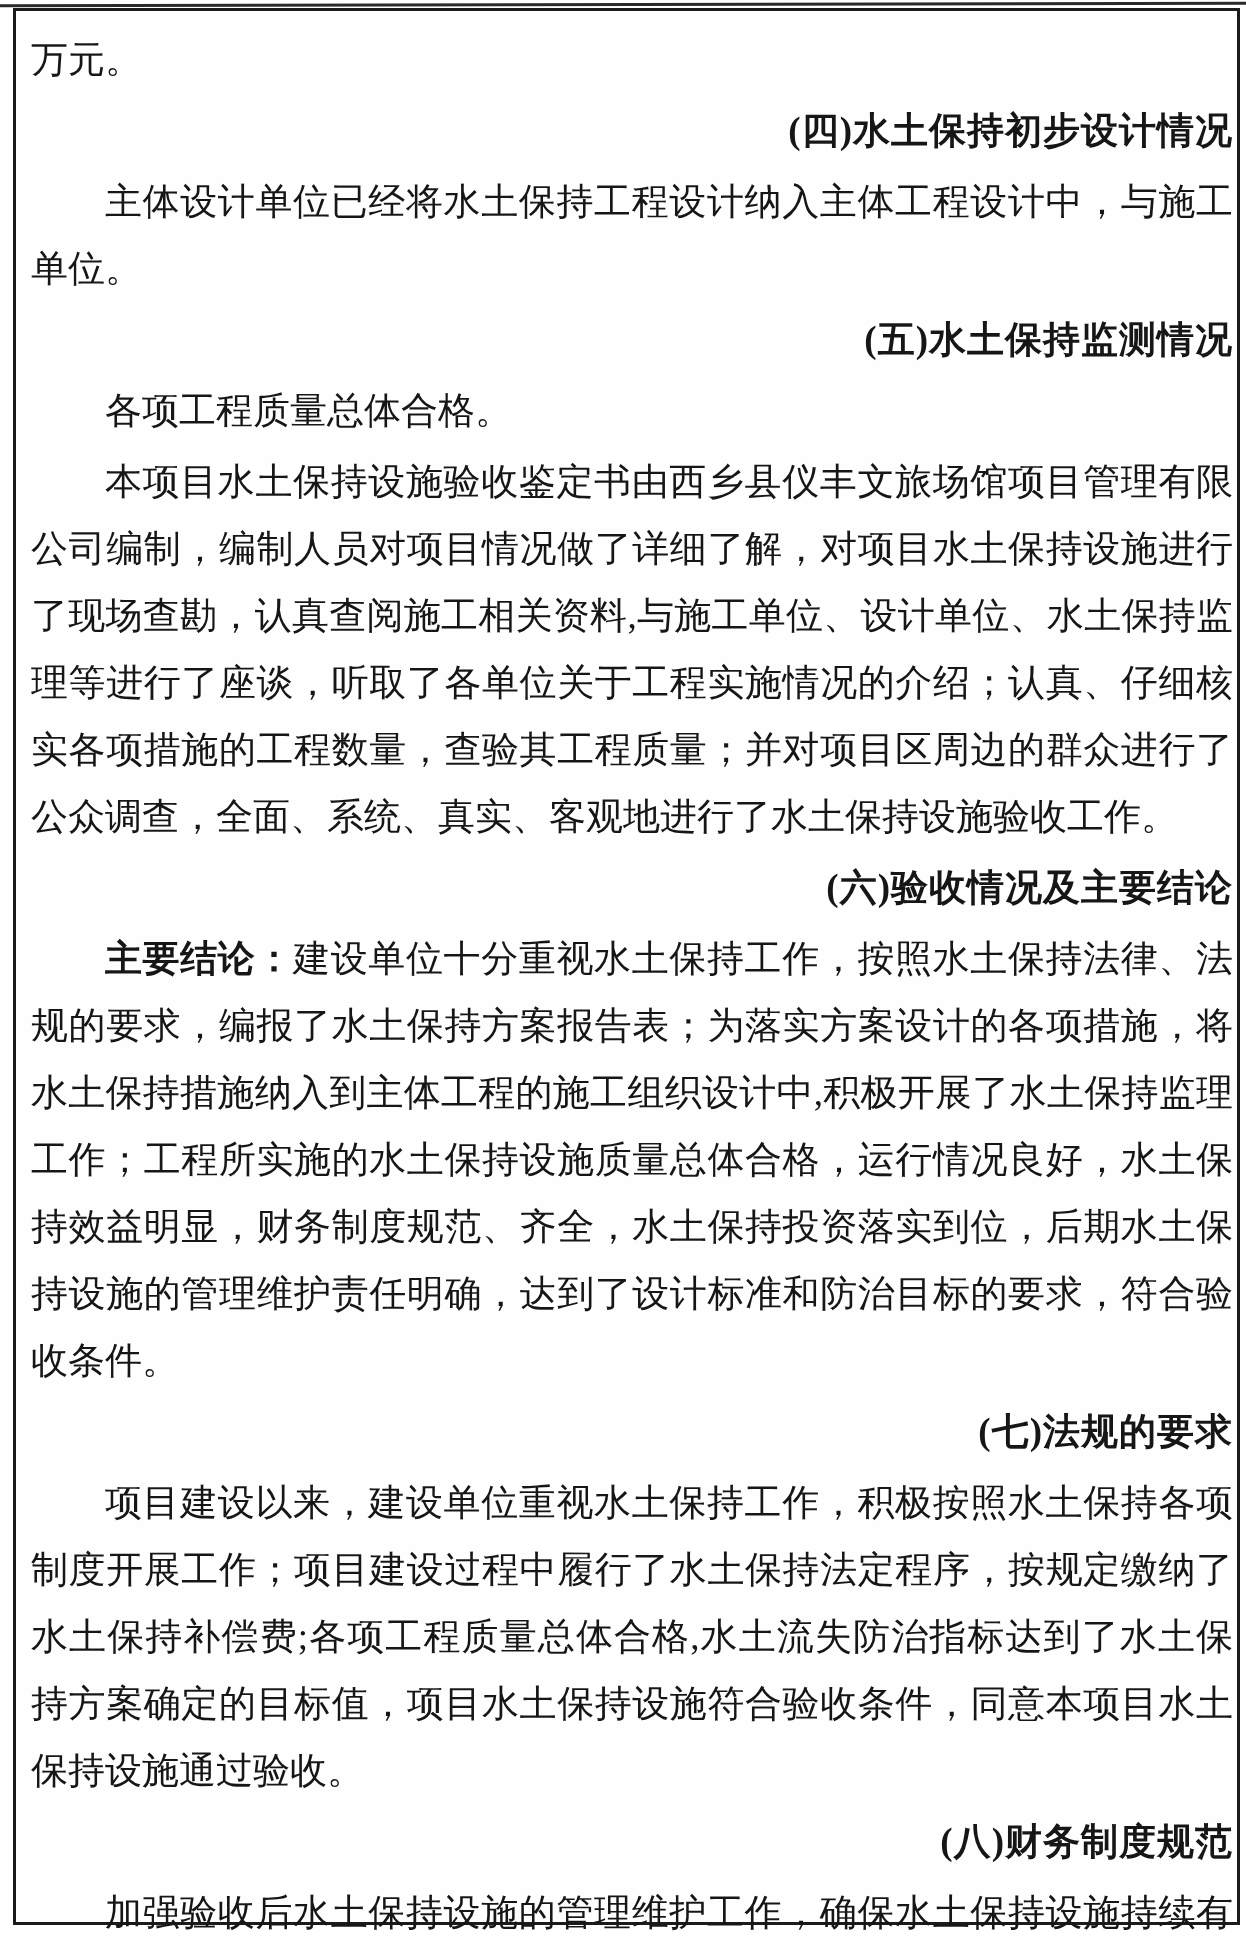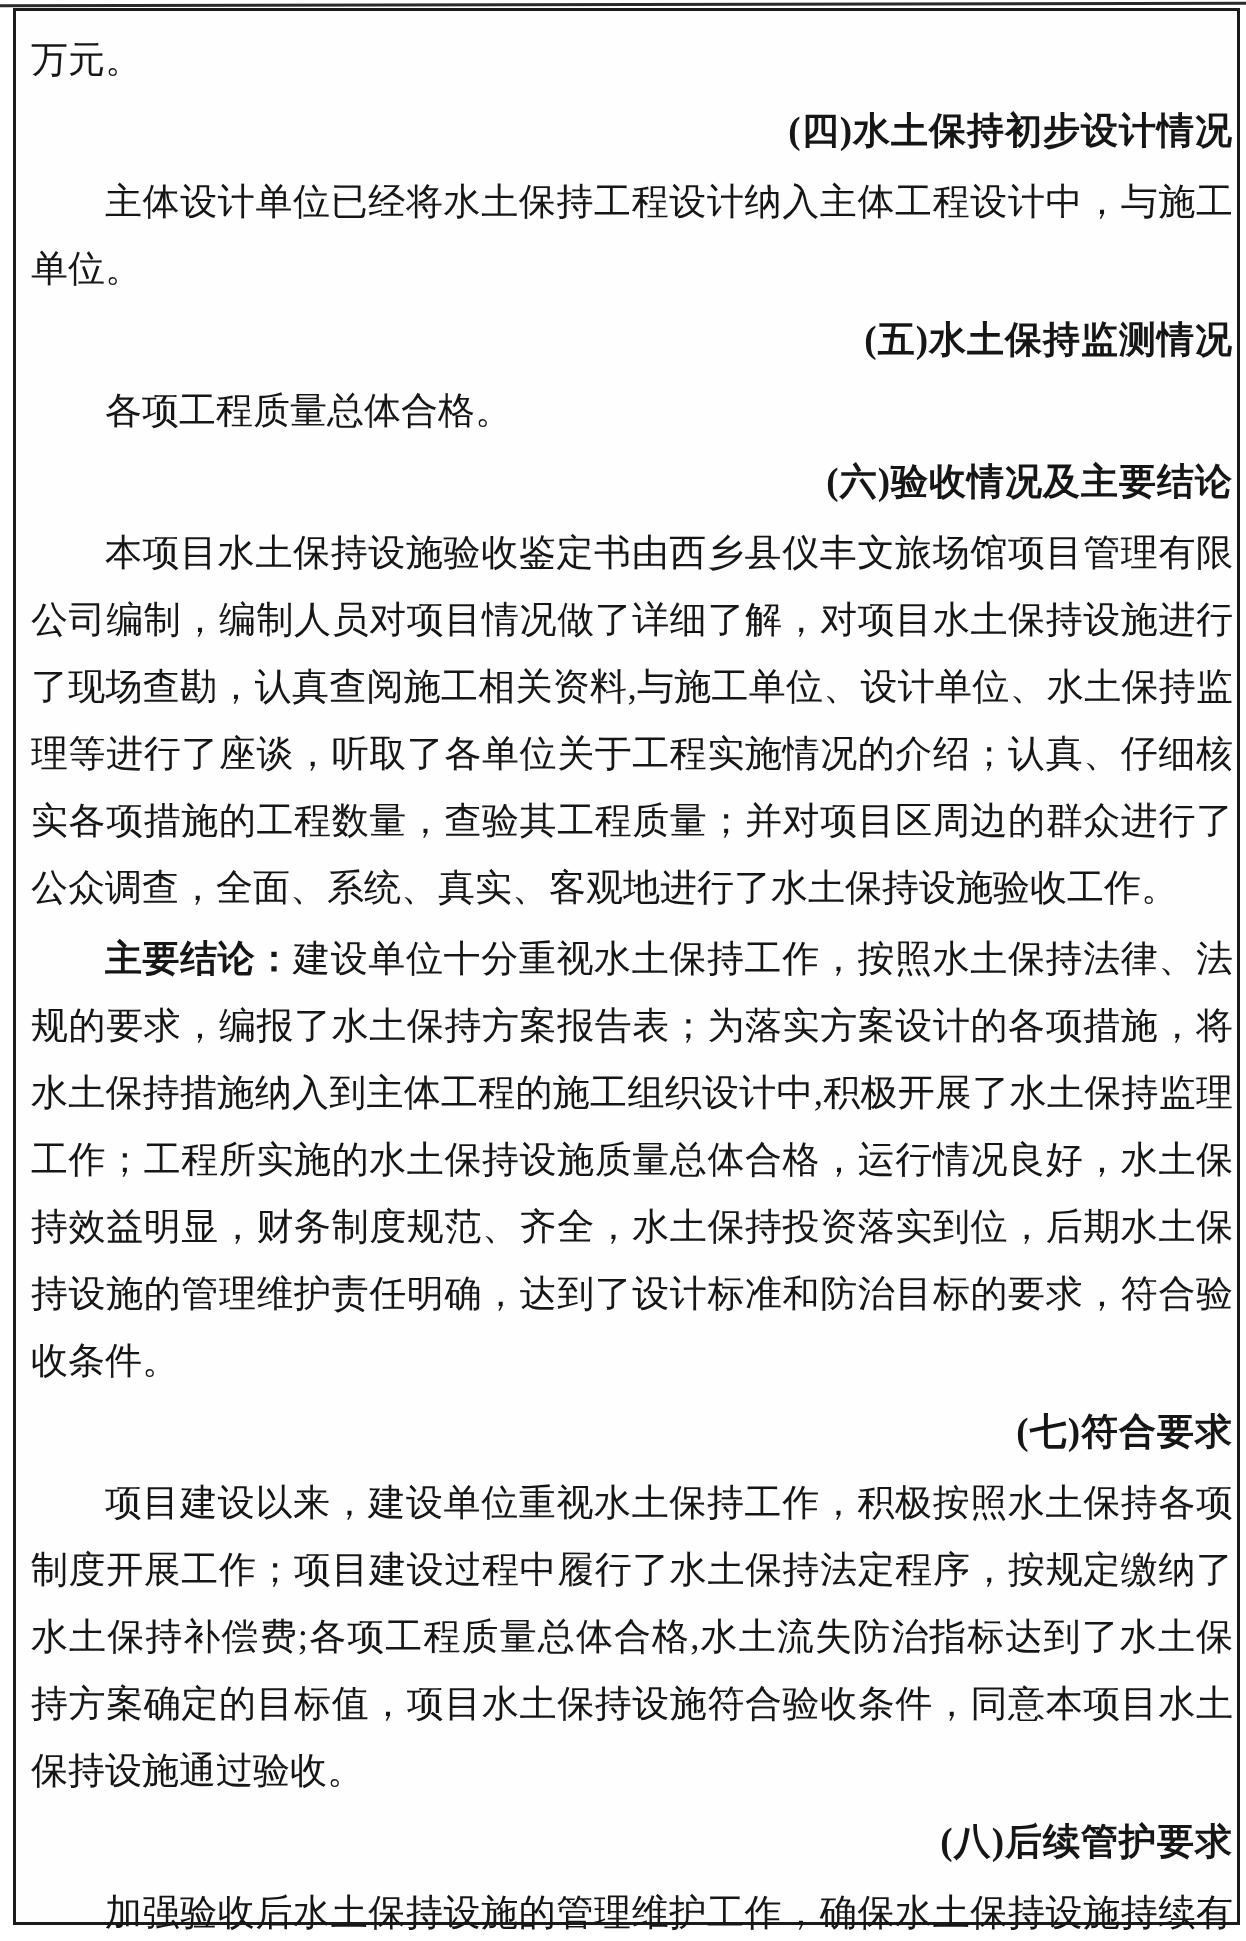--- a/index.html
+++ b/index.html
@@ -78,27 +78,27 @@
   <div class="block block-continuation">万元。</div>
 
   <div class="block block-heading">(四)水土保持初步设计情况</div>
 
   <div class="block block-paragraph">主体设计单位已经将水土保持工程设计纳入主体工程设计中，与施工单位。</div>
 
   <div class="block block-heading">(五)水土保持监测情况</div>
 
   <div class="block block-paragraph">各项工程质量总体合格。</div>
 
+  <div class="block block-paragraph">本项目水土保持设施验收鉴定书由西乡县仪丰文旅场馆项目管理有限公司编制，编制人员对项目情况做了详细了解，对项目水土保持设施进行了现场查勘，认真查阅施工相关资料,与施工单位、设计单位、水土保持监理等进行了座谈，听取了各单位关于工程实施情况的介绍；认真、仔细核实各项措施的工程数量，查验其工程质量；并对项目区周边的群众进行了公众调查，全面、系统、真实、客观地进行了水土保持设施验收工作。</div>
+
   <div class="block block-heading">(六)验收情况及主要结论</div>
-
-  <div class="block block-paragraph">本项目水土保持设施验收鉴定书由西乡县仪丰文旅场馆项目管理有限公司编制，编制人员对项目情况做了详细了解，对项目水土保持设施进行了现场查勘，认真查阅施工相关资料,与施工单位、设计单位、水土保持监理等进行了座谈，听取了各单位关于工程实施情况的介绍；认真、仔细核实各项措施的工程数量，查验其工程质量；并对项目区周边的群众进行了公众调查，全面、系统、真实、客观地进行了水土保持设施验收工作。</div>
 
   <div class="block block-paragraph"><span class="lead-bold">主要结论：</span><span>建设单位十分重视水土保持工作，按照水土保持法律、法规的要求，编报了水土保持方案报告表；为落实方案设计的各项措施，将水土保持措施纳入到主体工程的施工组织设计中,积极开展了水土保持监理工作；工程所实施的水土保持设施质量总体合格，运行情况良好，水土保持效益明显，财务制度规范、齐全，水土保持投资落实到位，后期水土保持设施的管理维护责任明确，达到了设计标准和防治目标的要求，符合验收条件。</span></div>
 
-  <div class="block block-heading">(七)符合要求</div>
+  <div class="block block-heading">(七)法规的要求</div>
 
   <div class="block block-paragraph">项目建设以来，建设单位重视水土保持工作，积极按照水土保持各项制度开展工作；项目建设过程中履行了水土保持法定程序，按规定缴纳了水土保持补偿费;各项工程质量总体合格,水土流失防治指标达到了水土保持方案确定的目标值，项目水土保持设施符合验收条件，同意本项目水土保持设施通过验收。</div>
 
-  <div class="block block-heading">(八)后续管护要求</div>
+  <div class="block block-heading">(八)财务制度规范</div>
 
   <div class="block block-paragraph">加强验收后水土保持设施的管理维护工作，确保水土保持设施持续有效运转，长期发挥效益。</div>
 
 </div>
 
 </body></html>

